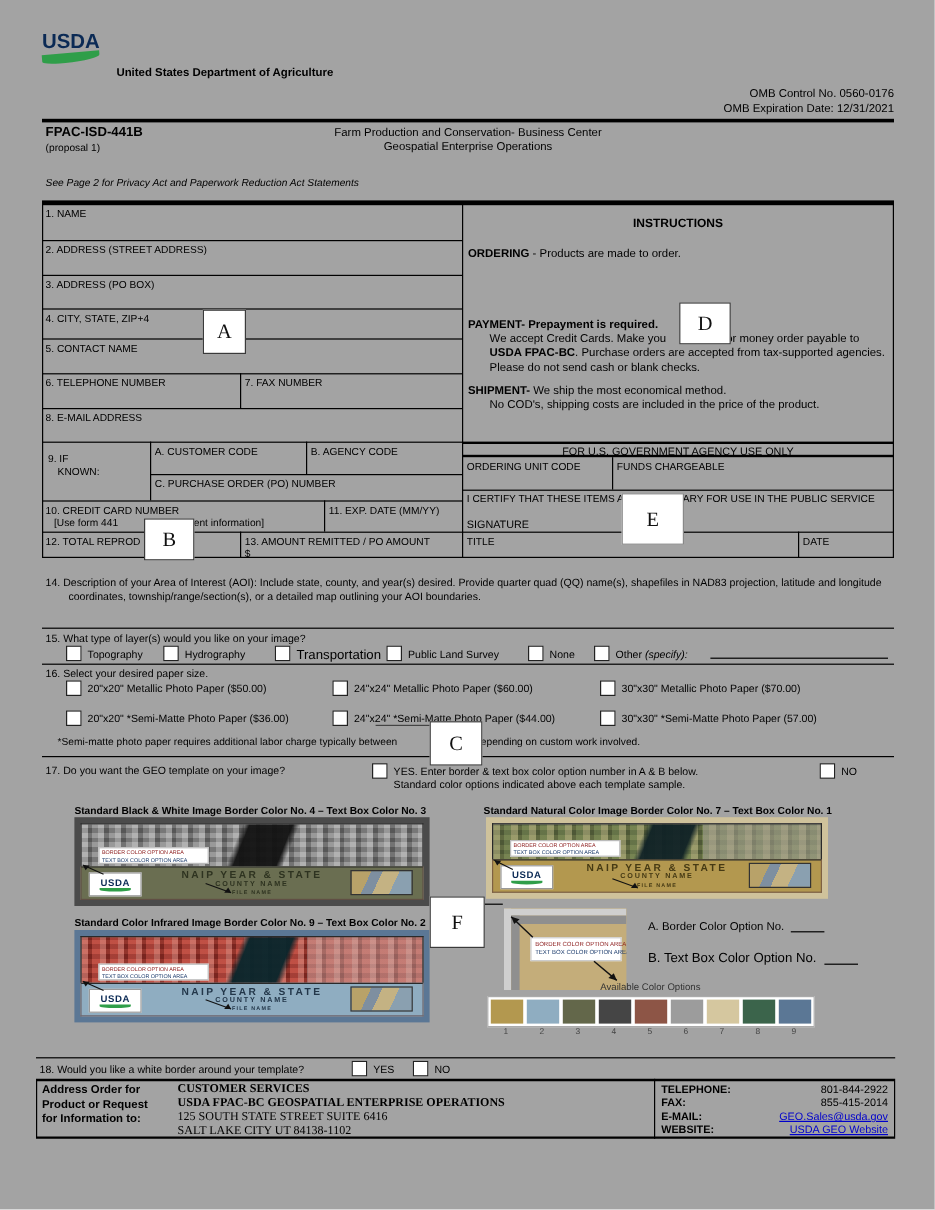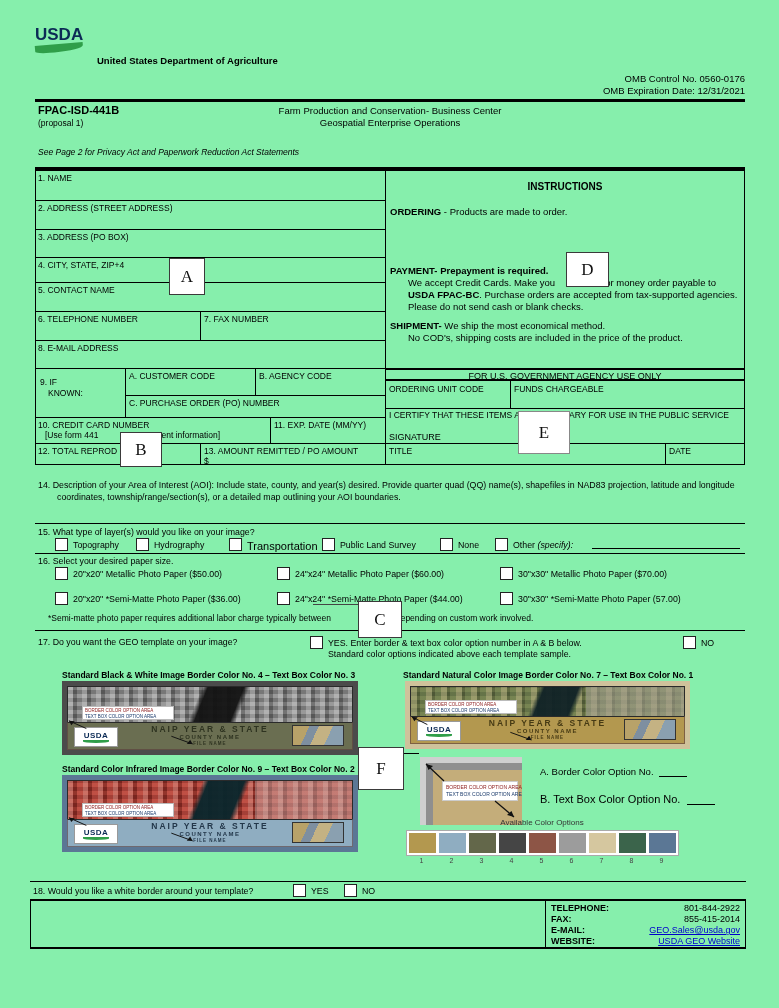--- a/index.html
+++ b/index.html
@@ -1,16 +1,16 @@
 <!DOCTYPE html>
 <html><head>
 <meta charset="utf-8">
 <style>
   html,body{margin:0;padding:0;background:#fff}
-  #page{position:relative;width:779px;height:1008px;background:#86efac;
+  #page{position:relative;width:779px;height:1008px;background:#a3a3a3;
         font-family:"Liberation Sans",sans-serif;color:#000;overflow:hidden}
   .abs{position:absolute}
   .lbl{font-size:8.5px;line-height:10px}
   .hline{position:absolute;background:#000;height:1px}
   .vline{position:absolute;background:#000;width:1px}
   .thick{height:3px}
   .cb{display:inline-block;width:11px;height:11px;border:1px solid #222;background:#fff;vertical-align:-2px}
   .blank{display:inline-block;border-bottom:1px solid #000;height:10px;vertical-align:-2px}
   .b{font-weight:bold}
   .i{font-style:italic}
@@ -331,20 +331,31 @@
 
   <div class="hline" style="left:30px;top:881px;width:716px"></div>
   <div class="abs" style="left:33px;top:886px;font-size:8.8px">18.  Would you like a white border around your template?</div>
   <span class="cb abs" style="left:293px;top:884px"></span>
   <div class="abs" style="left:311px;top:886px;font-size:8.8px">YES</div>
   <span class="cb abs" style="left:344px;top:884px"></span>
   <div class="abs" style="left:362px;top:886px;font-size:8.8px">NO</div>
 
   <div class="abs" style="left:30px;top:899px;width:716px;height:50px;border-top:2.5px solid #000;border-bottom:2.5px solid #000;border-left:1px solid #000;border-right:1px solid #000;box-sizing:border-box"></div>
   <div class="vline" style="left:545px;top:899px;height:50px"></div>
+  <div class="abs b" style="left:35px;top:903px;font-size:9.5px;line-height:12px">
+    <div>Address Order for</div>
+    <div>Product or Request</div>
+    <div>for Information to:</div>
+  </div>
+  <div class="abs" style="left:148px;top:902px;font-family:'Liberation Serif',serif;font-size:10px;line-height:11.5px">
+    <div class="b">CUSTOMER SERVICES</div>
+    <div class="b">USDA FPAC-BC GEOSPATIAL ENTERPRISE OPERATIONS</div>
+    <div>125 SOUTH STATE STREET SUITE 6416</div>
+    <div>SALT LAKE CITY UT 84138-1102</div>
+  </div>
   <div class="abs b" style="left:551px;top:903px;font-size:9px;line-height:11px">
     <div>TELEPHONE:</div>
     <div>FAX:</div>
     <div>E-MAIL:</div>
     <div>WEBSITE:</div>
   </div>
   <div class="abs" style="left:610px;top:903px;width:130px;font-size:9px;line-height:11px;text-align:right">
     <div>801-844-2922</div>
     <div>855-415-2014</div>
     <div class="link">GEO.Sales@usda.gov</div>

